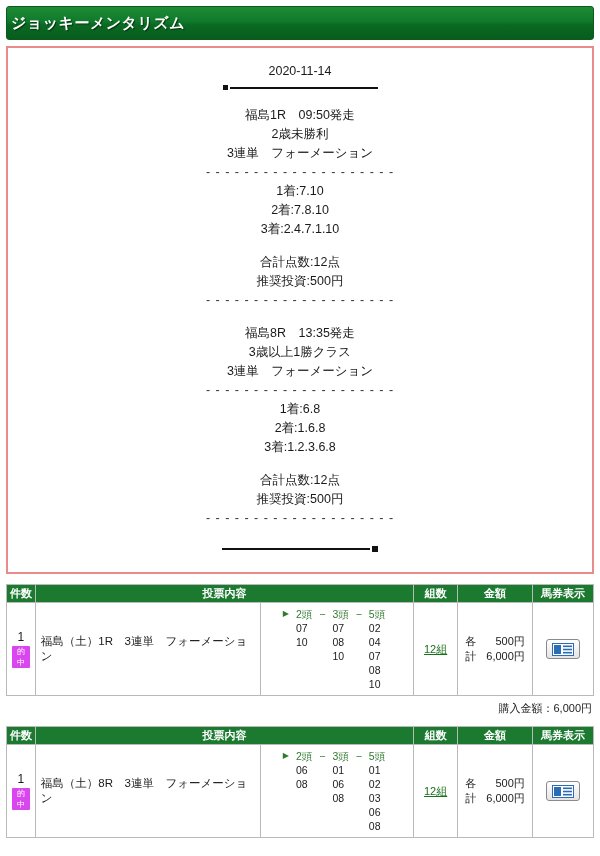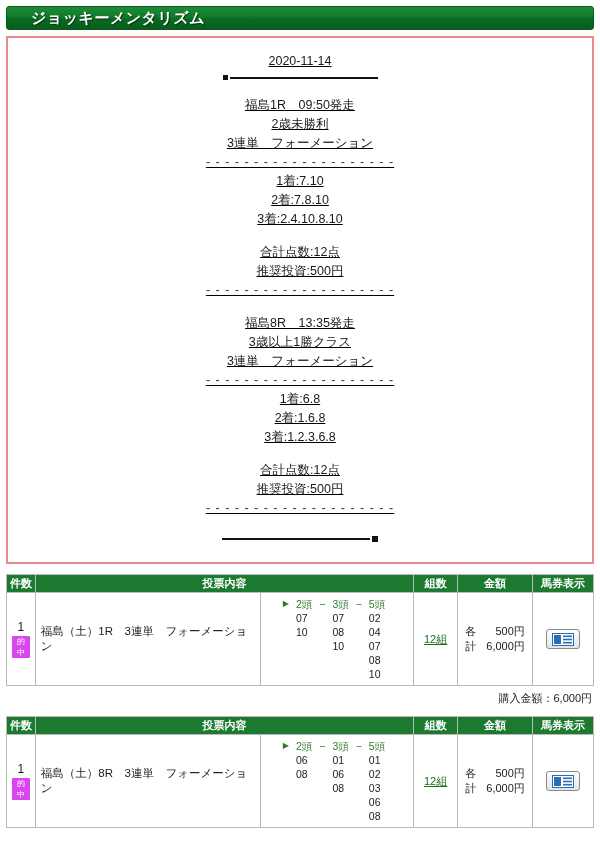--- a/index.html
+++ b/index.html
@@ -10,41 +10,40 @@
     background: #ffffff;
     font-family: "Liberation Sans", sans-serif;
   }
   body { padding: 6px 6px 10px 6px; }
 
   
   .title-bar {
     background: linear-gradient(to bottom, #1f8a36 0%, #0f7a2a 45%, #0a6a22 55%, #085c1d 100%);
     border: 1px solid #0a5c1d;
     border-radius: 3px;
-    height: 24px;
+    height: 34px;
     display: flex;
     align-items: center;
-    padding: 0 24px;
+    padding: 0 4px;
   }
   .title-bar .title-text {
     color: #ffffff;
     font-size: 15px;
     font-weight: bold;
     letter-spacing: 0.5px;
     text-shadow: 1px 1px 1px rgba(0,0,0,0.55);
   }
 
   
   .note-panel {
     margin-top: 6px;
     border: 2px solid #e98b8b;
     background: #ffffff;
     padding: 14px 10px 18px 10px;
     min-height: 476px;
-    text-decoration: underline;
   }
   .note-inner {
     text-align: center;
     font-size: 12.5px;
     color: #1a1a1a;
     line-height: 19px;
   }
   .note-line { white-space: pre; }
   .note-line.dash { letter-spacing: 1px; color: #333; }
   .note-spacer { height: 14px; }
@@ -192,21 +191,21 @@
     </div>
 
     <div class="note-spacer"></div>
 
     <div class="note-line">福島1R　09:50発走</div>
     <div class="note-line">2歳未勝利</div>
     <div class="note-line">3連単　フォーメーション</div>
     <div class="note-line dash">- - - - - - - - - - - - - - - - - - - -</div>
     <div class="note-line">1着:7.10</div>
     <div class="note-line">2着:7.8.10</div>
-    <div class="note-line">3着:2.4.10.8.10</div>
+    <div class="note-line">3着:2.4.7.1.10</div>
     <div class="note-spacer"></div>
     <div class="note-line">合計点数:12点</div>
     <div class="note-line">推奨投資:500円</div>
     <div class="note-line dash">- - - - - - - - - - - - - - - - - - - -</div>
 
     <div class="note-spacer"></div>
 
     <div class="note-line">福島8R　13:35発走</div>
     <div class="note-line">3歳以上1勝クラス</div>
     <div class="note-line">3連単　フォーメーション</div>

